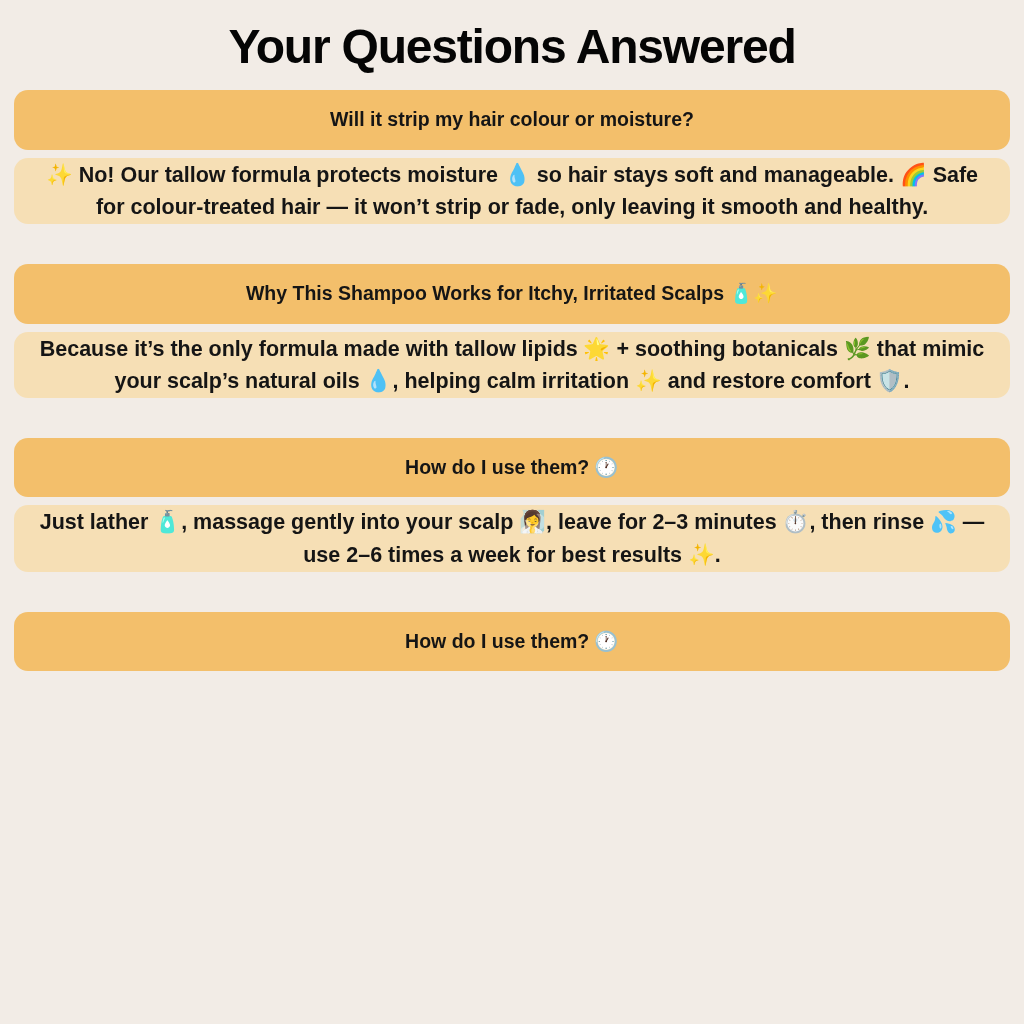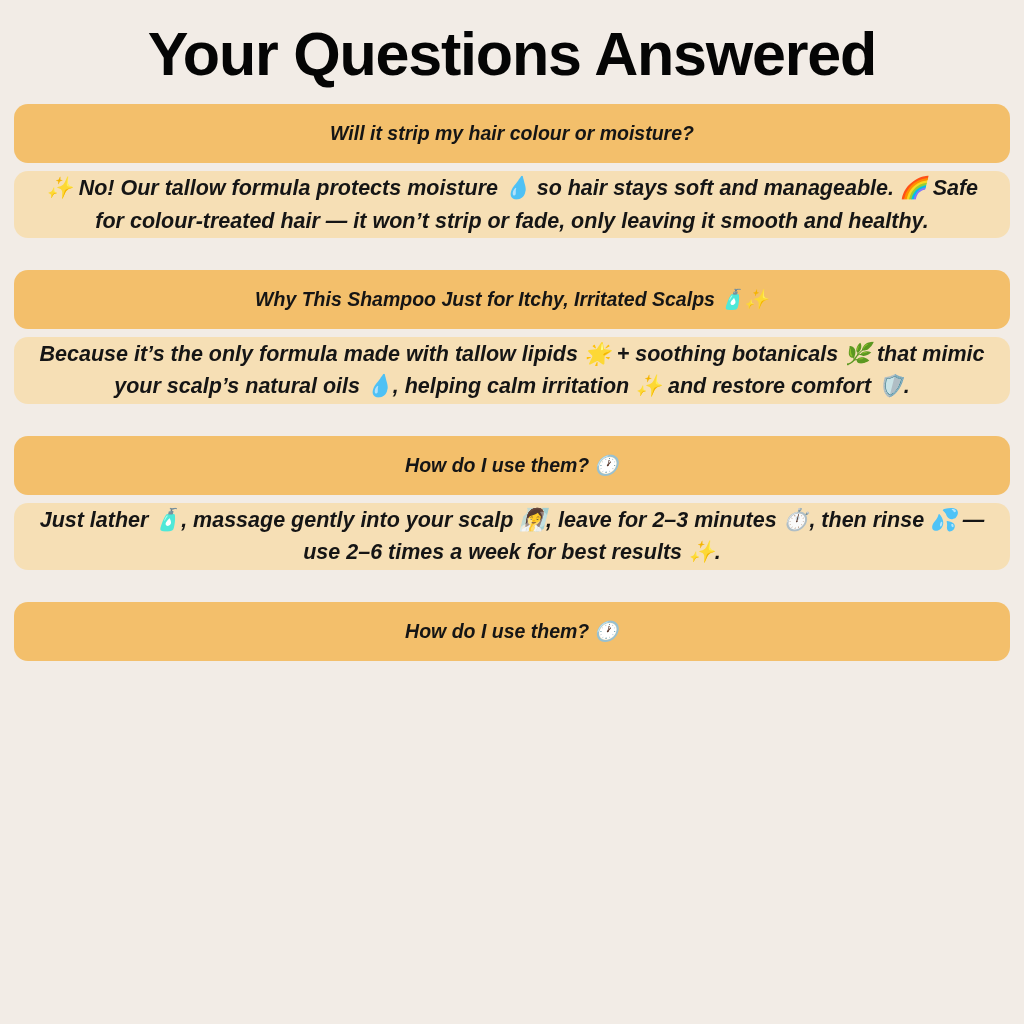--- a/index.html
+++ b/index.html
@@ -15,32 +15,31 @@
   }
   .page {
     width: 1024px;
     height: 1024px;
     box-sizing: border-box;
     padding: 14px 14px 0 14px;
     display: flex;
     flex-direction: column;
   }
   .page-title {
-    font-size: 61px;
+    font-size: 48px;
     font-weight: bold;
     text-align: center;
     color: #050505;
     letter-spacing: -1.2px;
     line-height: 1.05;
     margin: 8px 0 18px 0;
     white-space: nowrap;
   }
   .faq-item {
-    margin-bottom: 6px;
-    font-style: italic;
+    margin-bottom: 14px;
   }
   .faq-question {
     background: #f3bf6b;
     border-radius: 14px;
     color: #151515;
     font-size: 19.5px;
     font-weight: bold;
     text-align: center;
     padding: 17px 20px;
     line-height: 1.3;
@@ -68,21 +67,21 @@
   <h1 class="page-title">Your Questions Answered</h1>
 
   <div class="faq-item">
     <div class="faq-question">Will it strip my hair colour or moisture?</div>
     <div class="faq-answer">✨ No! Our tallow formula protects moisture 💧 so hair stays soft and manageable. 🌈 Safe for colour-treated hair — it won’t strip or fade, only leaving it smooth and healthy.</div>
   </div>
 
   <div class="gap-md"></div>
 
   <div class="faq-item">
-    <div class="faq-question">Why This Shampoo Just for Itchy, Irritated Scalps 🧴✨</div>
+    <div class="faq-question">Why This Shampoo Works for Itchy, Irritated Scalps 🧴✨</div>
     <div class="faq-answer">Because it’s the only formula made with tallow lipids 🌟 + soothing botanicals 🌿 that mimic your scalp’s natural oils 💧, helping calm irritation ✨ and restore comfort 🛡️.</div>
   </div>
 
   <div class="gap-md"></div>
 
   <div class="faq-item">
     <div class="faq-question">How do I use them? 🕐</div>
     <div class="faq-answer">Just lather 🧴, massage gently into your scalp 🧖‍♀️, leave for 2–3 minutes ⏱️, then rinse 💦 — use 2–6 times a week for best results ✨.</div>
   </div>
 

